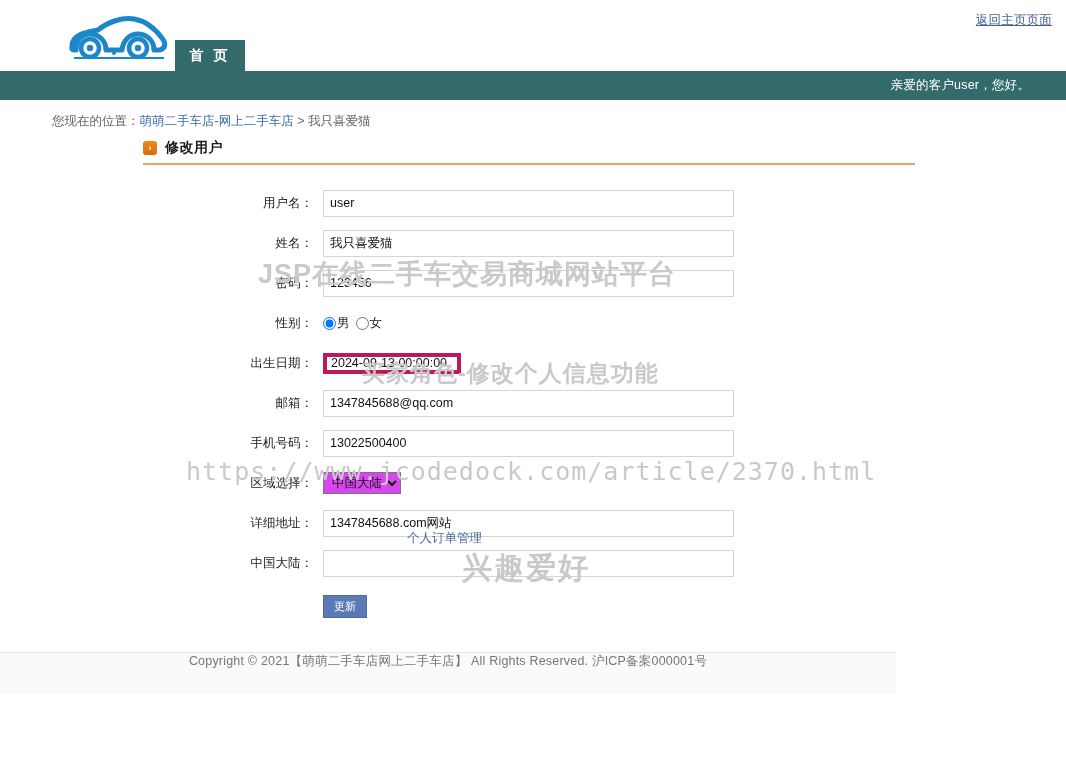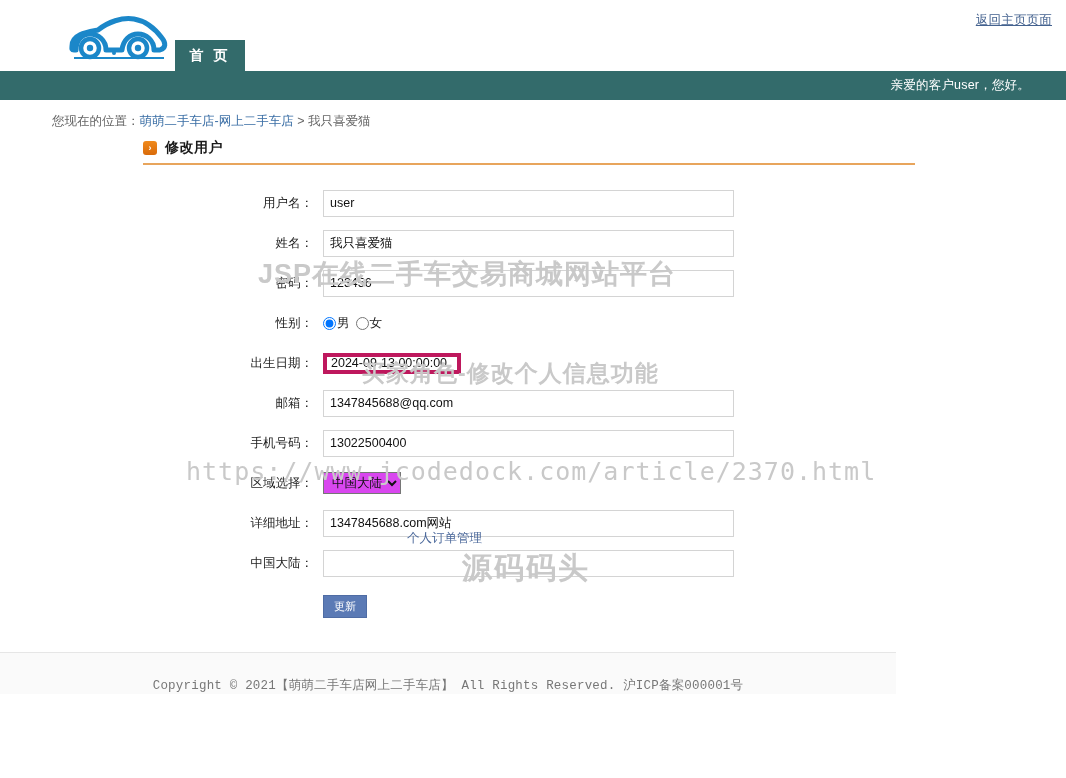--- a/index.html
+++ b/index.html
@@ -211,23 +211,22 @@
 
   
   .footer {
     position: absolute;
     left: 0; bottom: 84px;
     width: 896px;
     height: 42px;
     background: #fafafa;
     border-top: 1px solid #e6e6e6;
     display: flex;
-    align-items: flex-end;
+    align-items: flex-start;
     justify-content: center;
-    font-family: Liberation Mono, monospace;
   }
   .footer-text {
     font-size: 12.5px;
     color: #777777;
     letter-spacing: .2px;
   }
 
   
   .wm {
     position: absolute;
@@ -351,15 +350,15 @@
     <a class="order-link">个人订单管理</a>
   </div>
 
   <div class="footer">
     <span class="footer-text">Copyright © 2021【萌萌二手车店网上二手车店】 All Rights Reserved. 沪ICP备案000001号</span>
   </div>
 
   <div class="wm wm1">JSP在线二手车交易商城网站平台</div>
   <div class="wm wm2">买家角色-修改个人信息功能</div>
   <div class="wm wm3">https://www.jcodedock.com/article/2370.html</div>
-  <div class="wm wm4">源码码头</div>
+  <div class="wm wm4">兴趣爱好</div>
 
 </div>
 
 </body></html>

